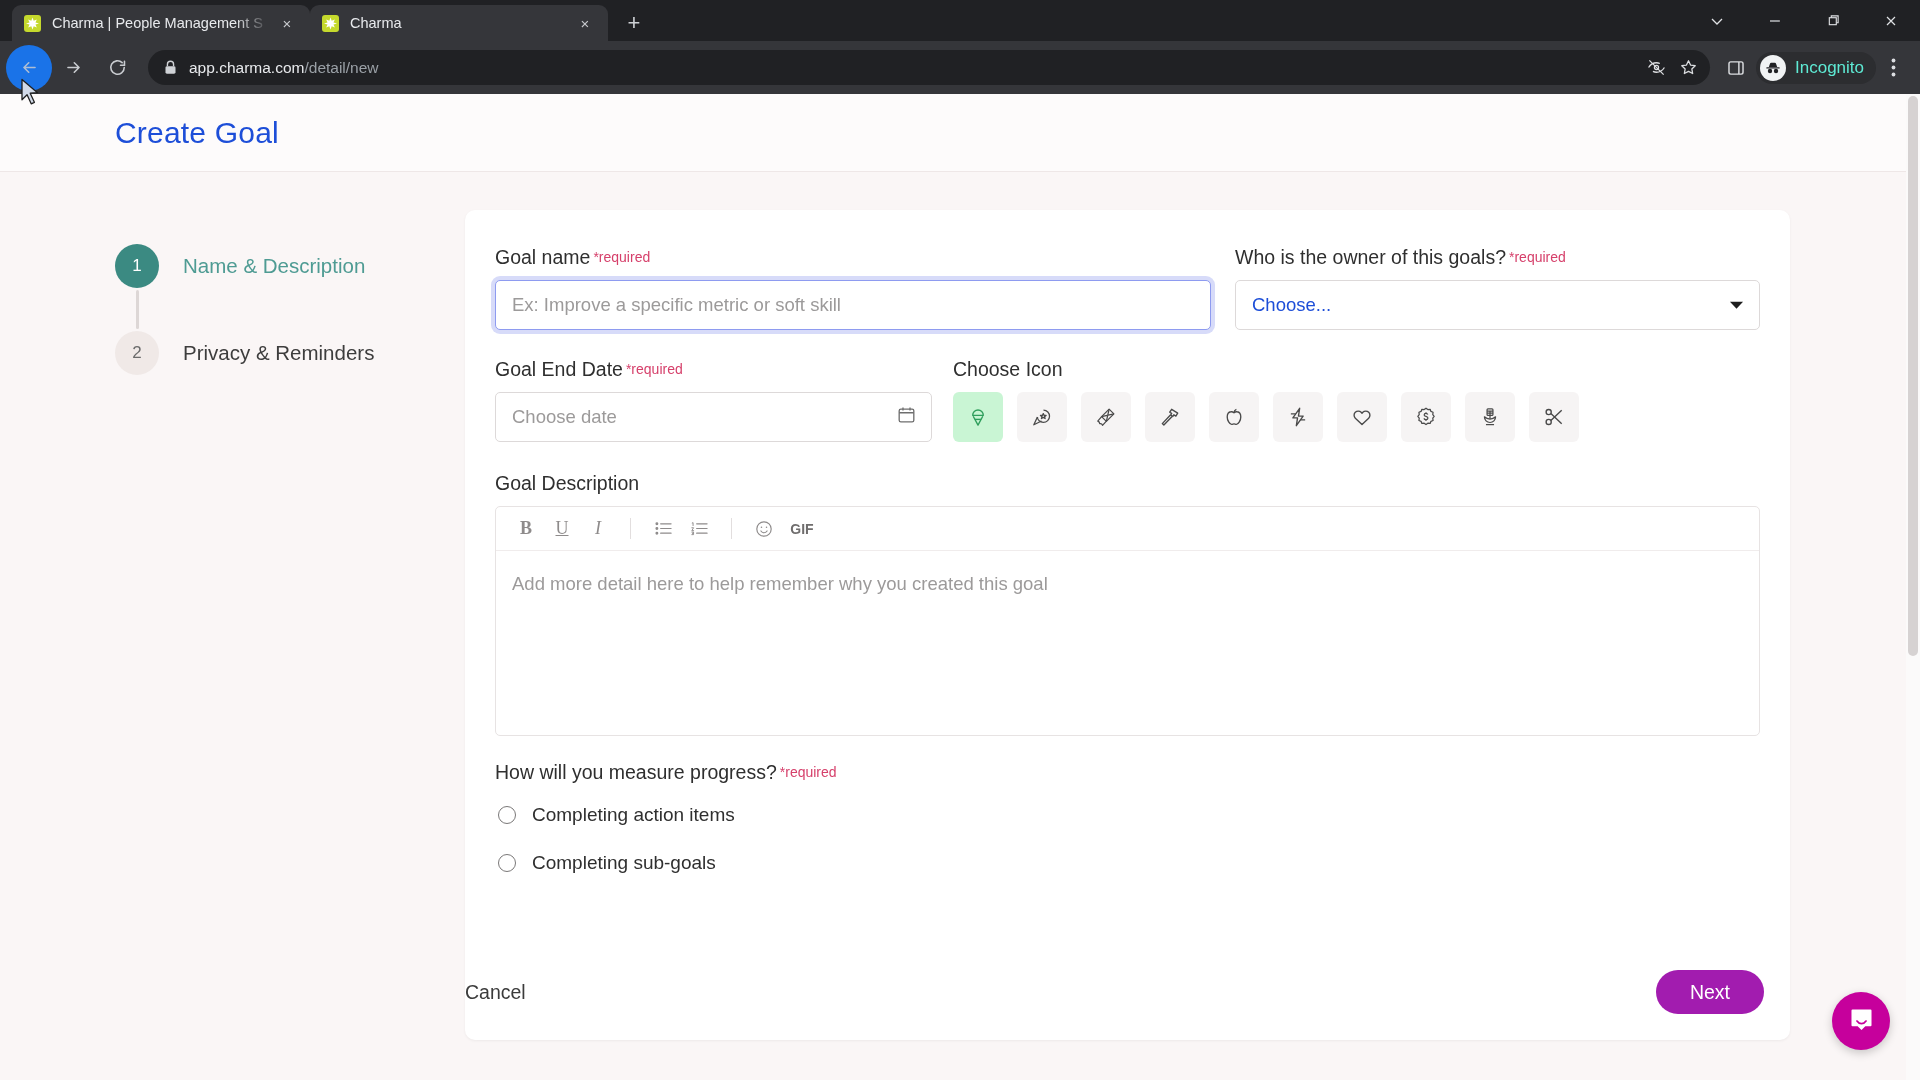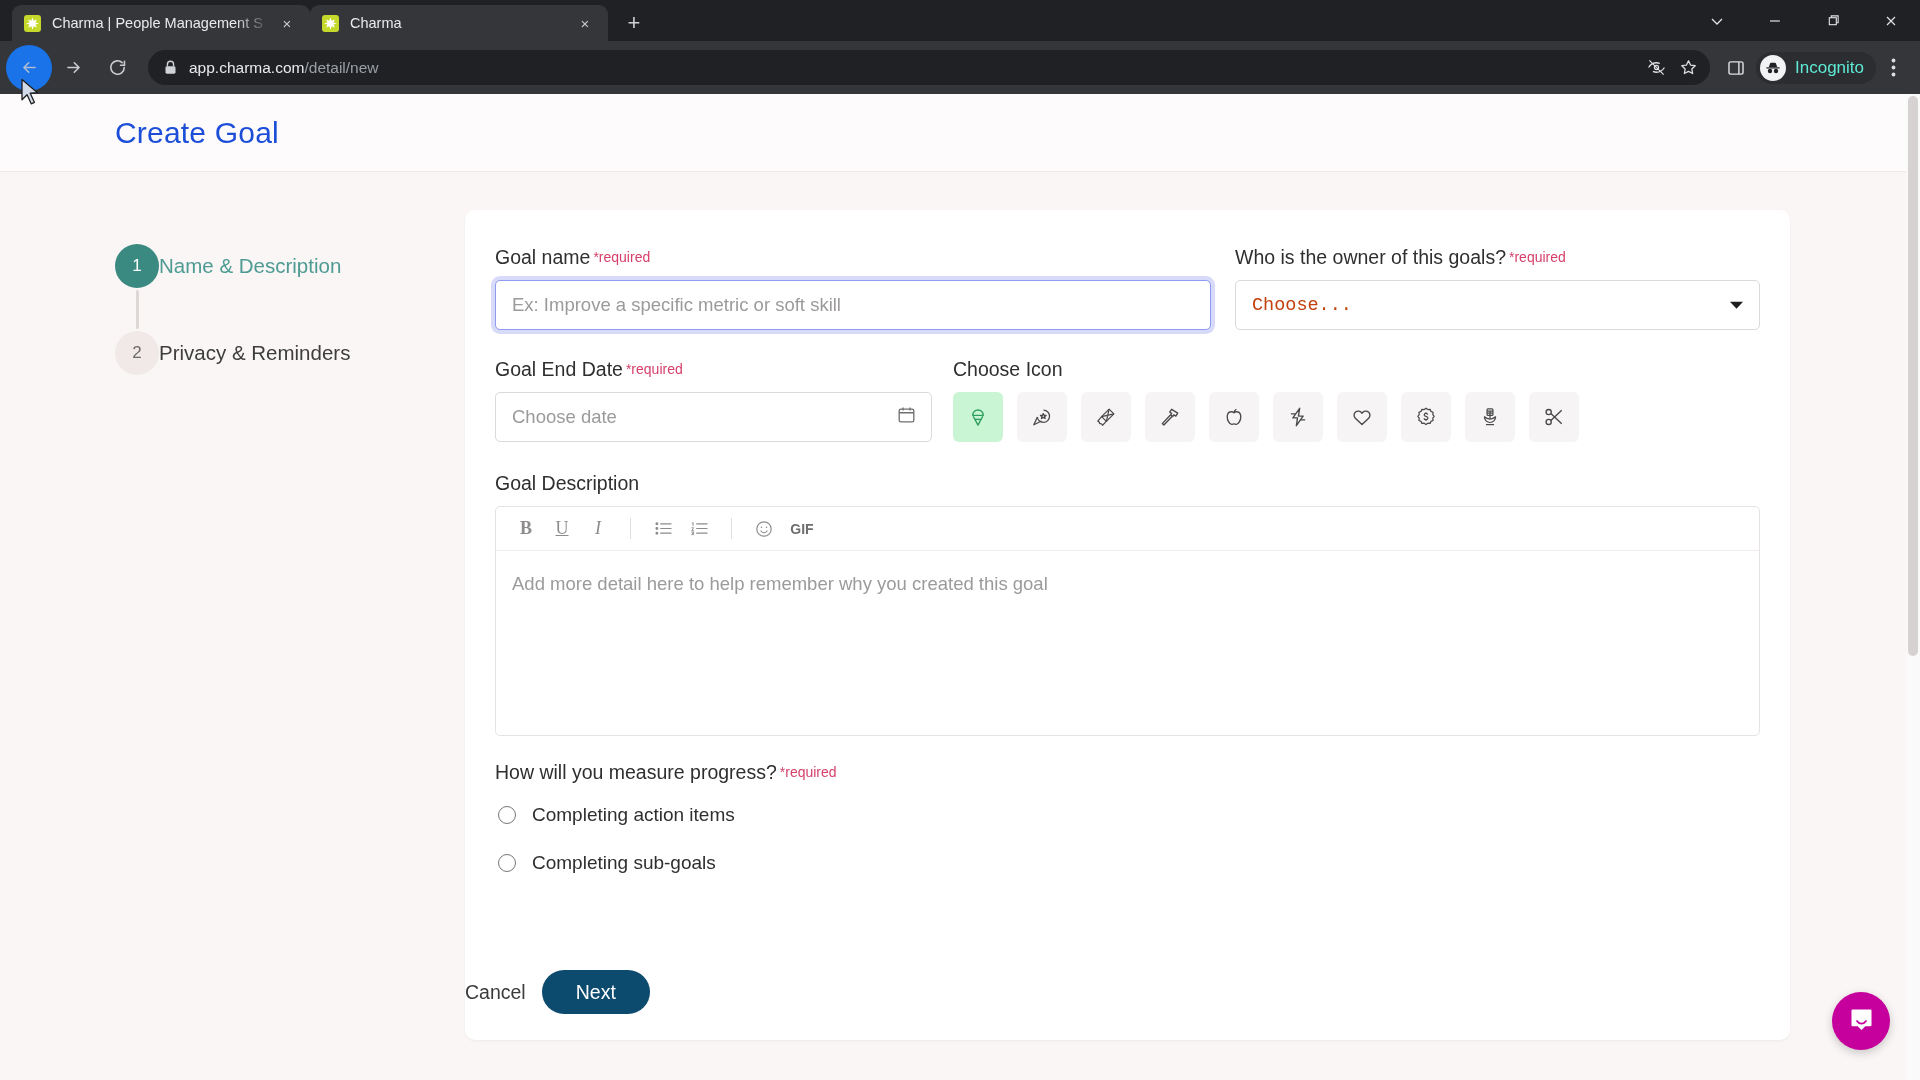--- a/index.html
+++ b/index.html
@@ -190,21 +190,21 @@
   .step { display: flex; align-items: center; height: 48px; }
   .step-circle {
     width: 44px; height: 44px;
     border-radius: 50%;
     display:flex; align-items:center; justify-content:center;
     font-size: 17px;
     flex: none;
   }
   .step-circle.done { background: #3b8a82; color:#ffffff; }
   .step-circle.todo { background: #f0e9e7; color:#6b6b6b; }
-  .step-label { font-size: 20.5px; }
+  .step-label { margin-left: 24px; font-size: 20.5px; }
   .step-label.active { color: #4e9b93; }
   .step-label.inactive { color: #3d3d3d; }
   .step-connector {
     width: 3px; height: 39px;
     background: #ddd7d6;
     margin-left: 21px;
     border-radius: 2px;
   }
 
   
@@ -255,22 +255,21 @@
   .select-wrap { position: relative; }
   .select-box {
     width: 100%;
     height: 50px;
     border: 1px solid #ddd9d9;
     border-radius: 5px;
     background: #fff;
     display: flex; align-items: center;
     padding: 0 16px;
     font-size: 18.5px;
-    color: #c2410c;
-    font-family: Liberation Mono, monospace;
+    color: #1d4ed8;
   }
   .select-caret {
     position: absolute;
     right: 16px; top: 50%;
     transform: translateY(-50%);
     pointer-events: none;
   }
   .date-wrap { position: relative; width: 437px; }
   .date-icon {
     position: absolute; right: 16px; top: 50%;
@@ -349,32 +348,32 @@
   }
   .radio-label { font-size: 19px; color: #2f2f2f; }
 
   
   .card-footer {
     position: absolute;
     bottom: 0; left: 0; right: 0;
     height: 96px;
     display: flex;
     align-items: center;
-    justify-content: flex-start;
+    justify-content: space-between;
     padding-right: 26px;
     gap: 16px;
   }
   .btn-cancel {
     font-size: 19.5px;
     color: #3b3b3b;
     background: none; border: none;
     font-family: "Liberation Sans", sans-serif;
   }
   .btn-next {
-    background: #0c4a6e;
+    background: #a21caf;
     color: #ffffff;
     border: none;
     border-radius: 22px;
     height: 44px;
     padding: 0 34px;
     font-size: 19.5px;
     font-family: "Liberation Sans", sans-serif;
   }
 
   .intercom {

